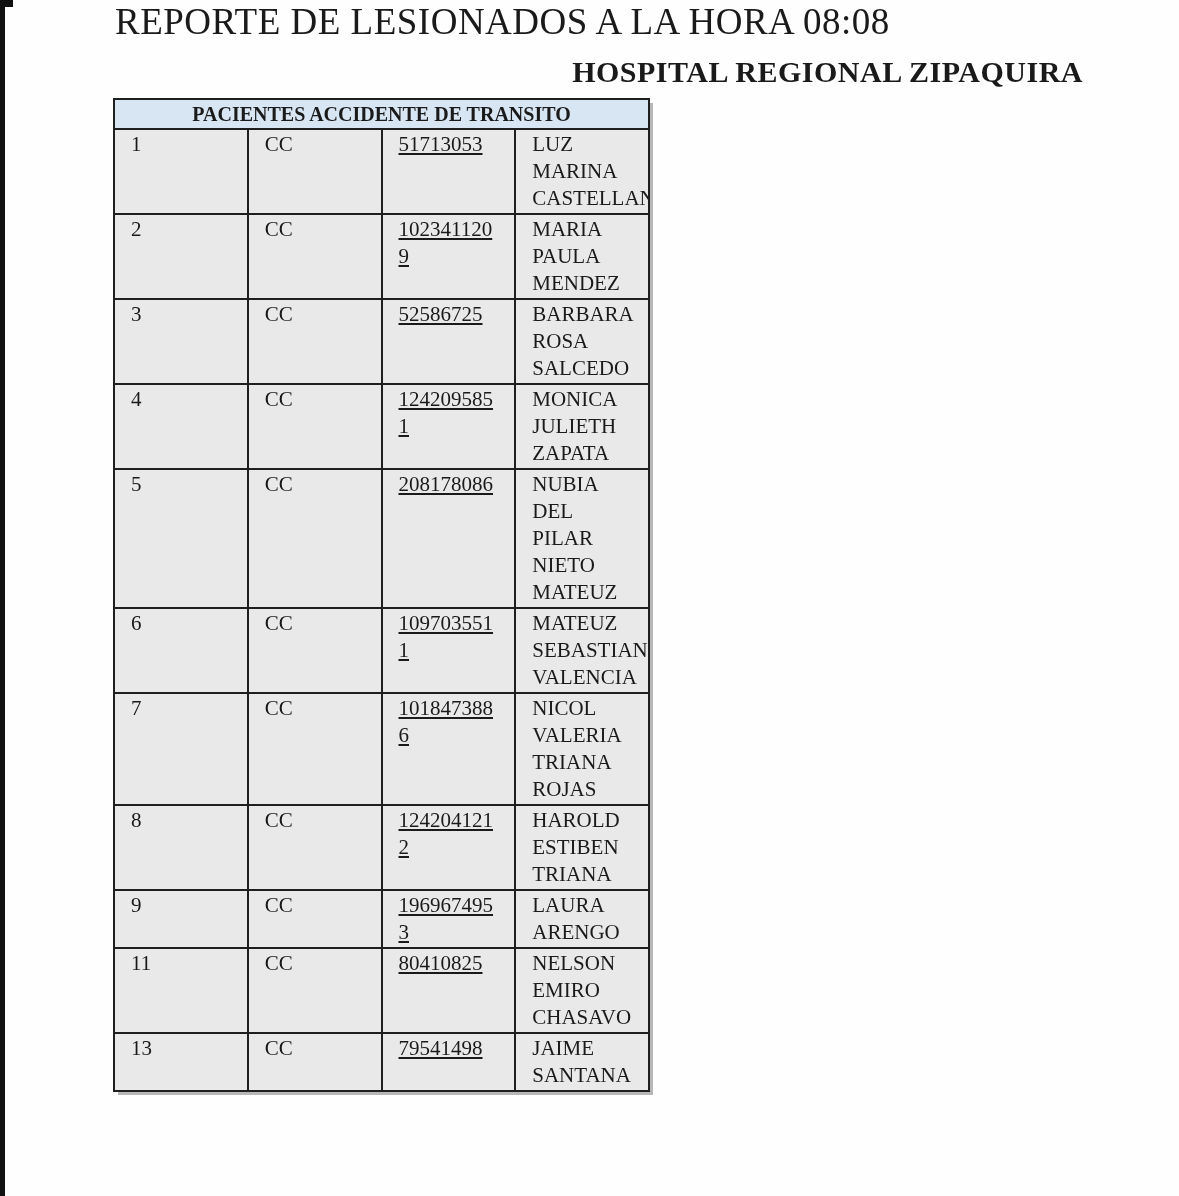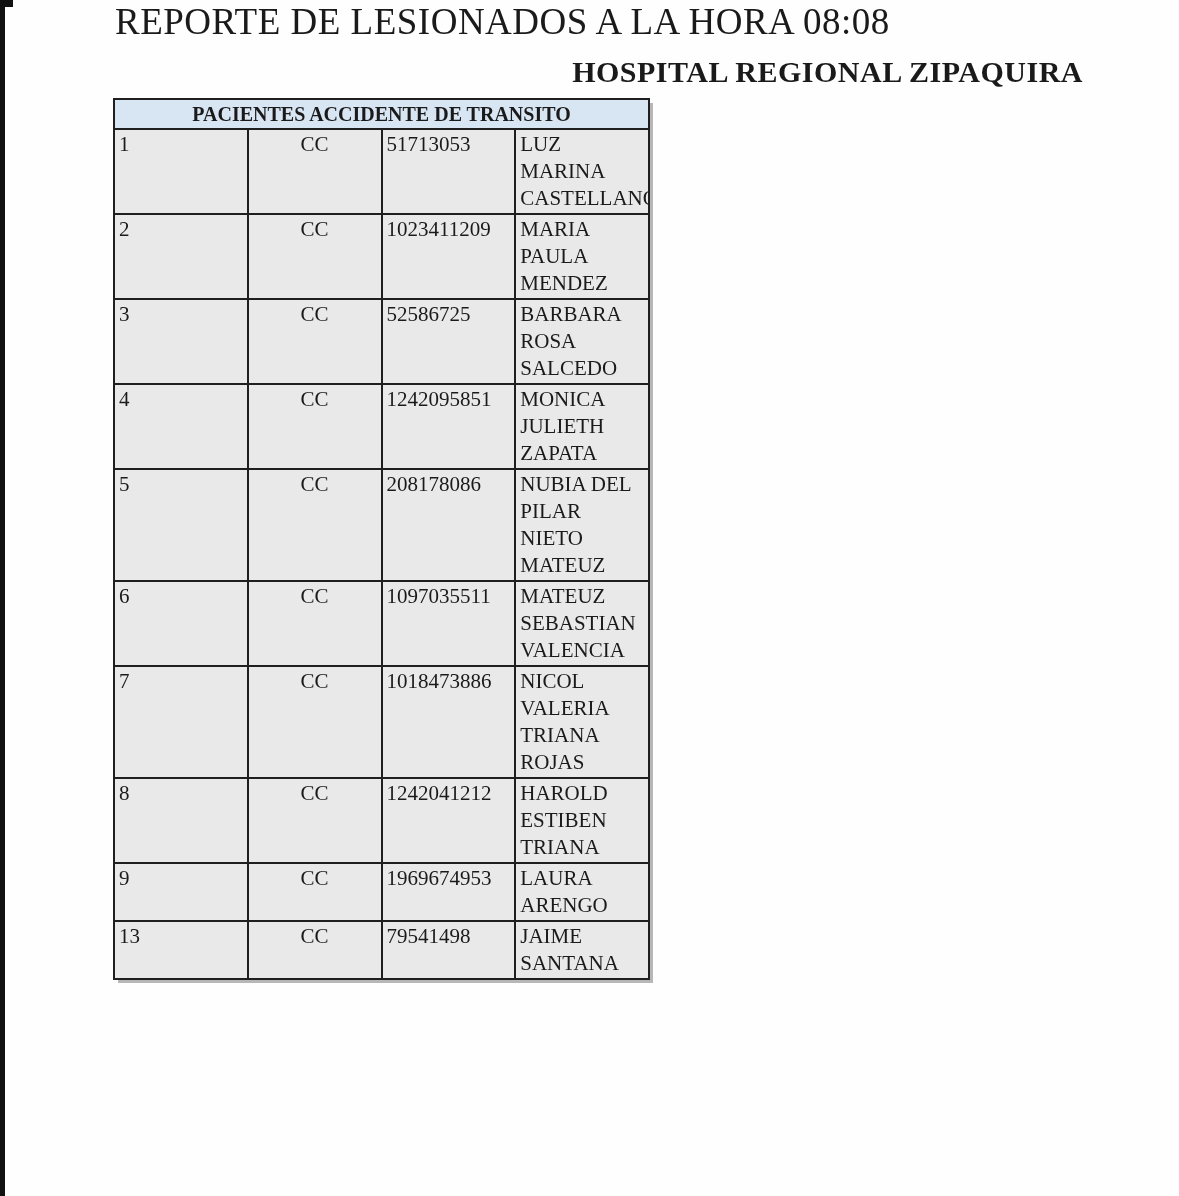--- a/index.html
+++ b/index.html
@@ -48,40 +48,40 @@
   }
   table.patients {
     border-collapse: collapse;
     table-layout: fixed;
     margin: 0 0 12px 0;
     box-shadow: 4px 4px 0 -1px rgba(0,0,0,0.28);
     background: var(--row-bg, #e9e9e9);
   }
   table.patients th, table.patients td {
     border: 2px solid var(--border-color, #1f1f1f);
-    padding: 1px 4px;
+    padding: 1px 16px;
     font-size: 21px;
     line-height: 27px;
     text-align: left;
     vertical-align: top;
     overflow: hidden;
   }
   table.patients th {
     background: var(--header-bg, #d8e6f3);
     font-weight: bold;
     text-align: center;
     font-size: 20px;
     line-height: 26px;
   }
   table.patients td { background: var(--row-bg, #e9e9e9); }
   
   .t0 { width: 537px; }
-  .t0 .c0 { width: 27px; }  .t0 .c1 { width: 35px; text-align: center; }
+  .t0 .c0 { width: 27px; }  .t0 .c1 { width: 35px; }
   .t0 .c2 { width: 120px; } .t0 .c3 { width: 347px; }
-  .t0 .c2 { word-break: break-all; }
+  .t0 .c2 { word-break: break-all; text-decoration: underline; }
   section.hospital-section { margin: 0; }
 </style>
 </head>
 <body>
 
 <div class="left-rule"></div>
 <div class="left-rule-nub"></div>
 
 <div class="content">
 
@@ -144,20 +144,26 @@
             <td class="c2">1242041212</td>
             <td class="c3">HAROLD ESTIBEN TRIANA</td>
           </tr>
           <tr>
             <td class="c0">9</td>
             <td class="c1">CC</td>
             <td class="c2">1969674953</td>
             <td class="c3">LAURA ARENGO</td>
           </tr>
           <tr>
+            <td class="c0">11</td>
+            <td class="c1">CC</td>
+            <td class="c2">80410825</td>
+            <td class="c3">NELSON EMIRO CHASAVO</td>
+          </tr>
+          <tr>
             <td class="c0">13</td>
             <td class="c1">CC</td>
             <td class="c2">79541498</td>
             <td class="c3">JAIME SANTANA</td>
           </tr>
         </tbody>
     </table>
   </section>
 
 </div>

